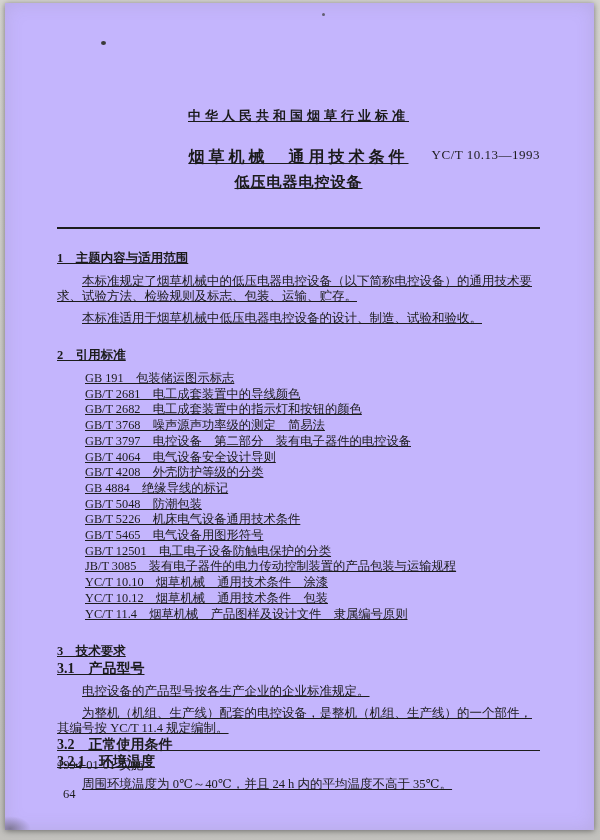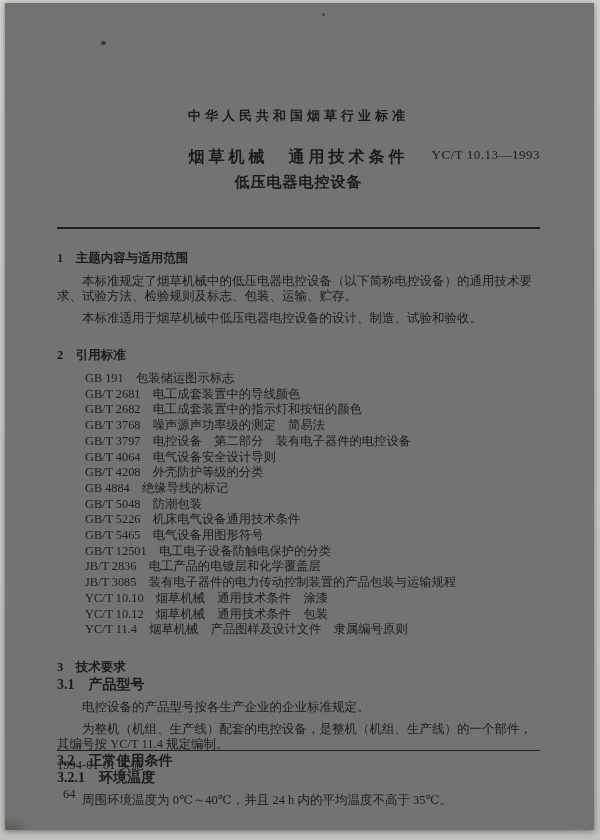--- a/index.html
+++ b/index.html
@@ -7,22 +7,23 @@
   body {
     position: relative;
     background: linear-gradient(180deg, #d6d5d1 0%, #c2c1bd 100%);
     font-family: "Liberation Serif", "DejaVu Serif", serif;
     color: #1b1b1b;
     overflow: hidden;
   }
   .paper {
     position: absolute;
     left: 5px; top: 3px; right: 6px; bottom: 10px;
-    background: #737373;
+    background: #c4b5fd;
     box-shadow: 0 1px 6px rgba(0,0,0,0.45), inset 0 0 18px rgba(120,118,110,0.18);
+    text-decoration: underline;
   }
   .content { padding: 104px 54px 0 52px; position: relative; }
 
   
   .doc-header { position: relative; text-align: center; }
   .org-label {
     font-size: 13px; font-weight: bold; letter-spacing: 4px;
     margin-bottom: 20px;
   }
   .title-l1 {
@@ -97,21 +98,20 @@
         <div class="ref-item">GB/T 2682　电工成套装置中的指示灯和按钮的颜色</div>
         <div class="ref-item">GB/T 3768　噪声源声功率级的测定　简易法</div>
         <div class="ref-item">GB/T 3797　电控设备　第二部分　装有电子器件的电控设备</div>
         <div class="ref-item">GB/T 4064　电气设备安全设计导则</div>
         <div class="ref-item">GB/T 4208　外壳防护等级的分类</div>
         <div class="ref-item">GB 4884　绝缘导线的标记</div>
         <div class="ref-item">GB/T 5048　防潮包装</div>
         <div class="ref-item">GB/T 5226　机床电气设备通用技术条件</div>
         <div class="ref-item">GB/T 5465　电气设备用图形符号</div>
         <div class="ref-item">GB/T 12501　电工电子设备防触电保护的分类</div>
-        <div class="ref-item">JB/T 2836　电工产品的电镀层和化学覆盖层</div>
         <div class="ref-item">JB/T 3085　装有电子器件的电力传动控制装置的产品包装与运输规程</div>
         <div class="ref-item">YC/T 10.10　烟草机械　通用技术条件　涂漆</div>
         <div class="ref-item">YC/T 10.12　烟草机械　通用技术条件　包装</div>
         <div class="ref-item">YC/T 11.4　烟草机械　产品图样及设计文件　隶属编号原则</div>
       </div>
     </section>
 
     <section>
       <h2 class="sec-heading">3　技术要求</h2>
       <h3 class="sub-heading">3.1　产品型号</h3>

